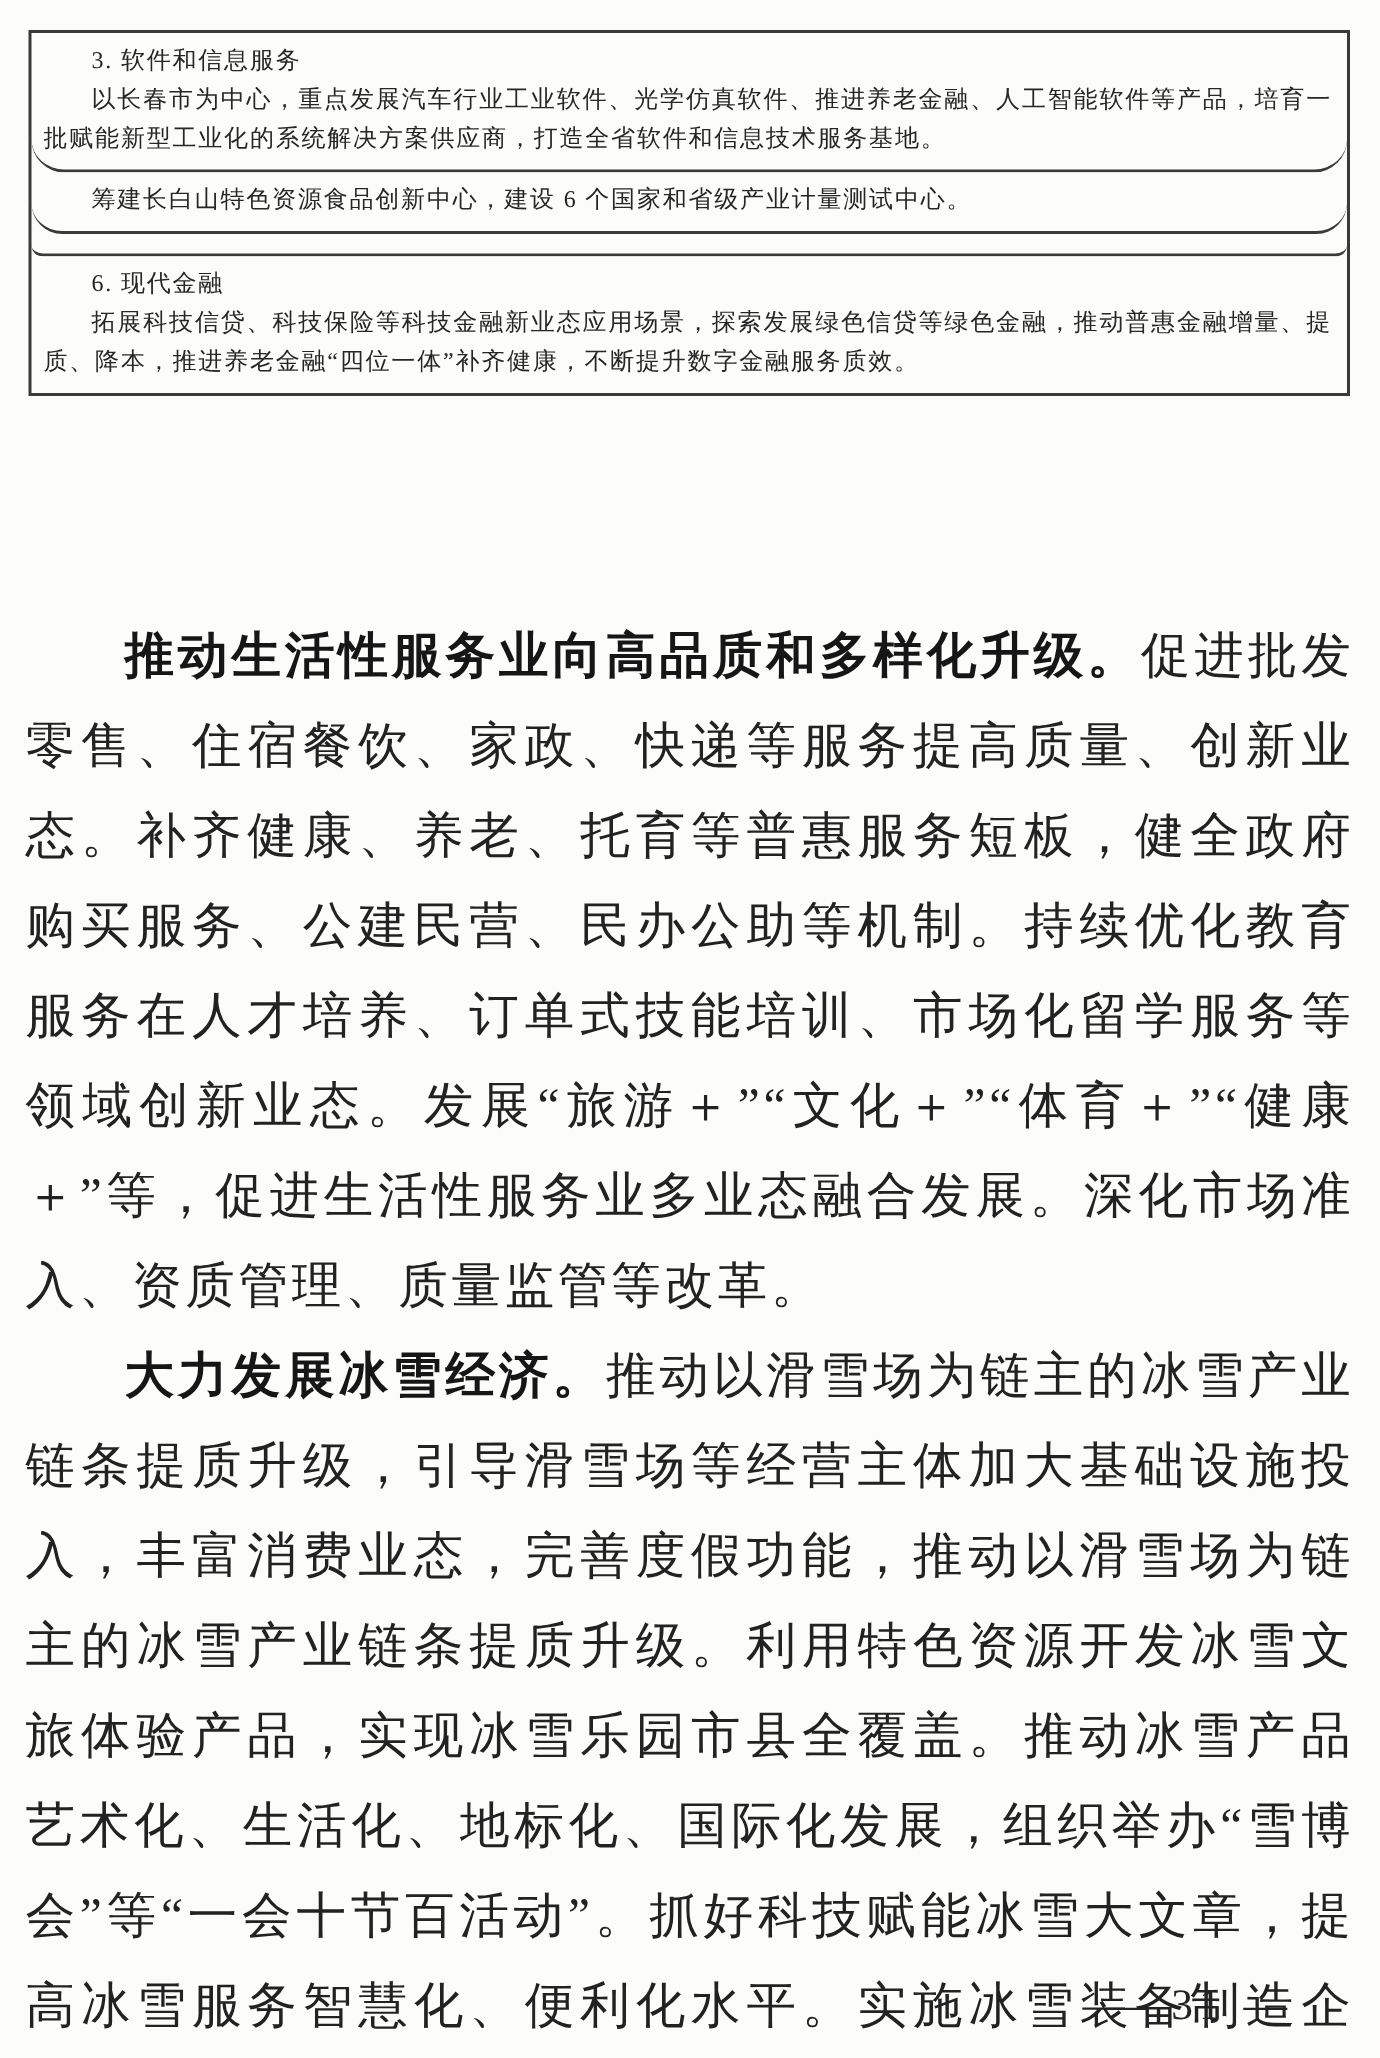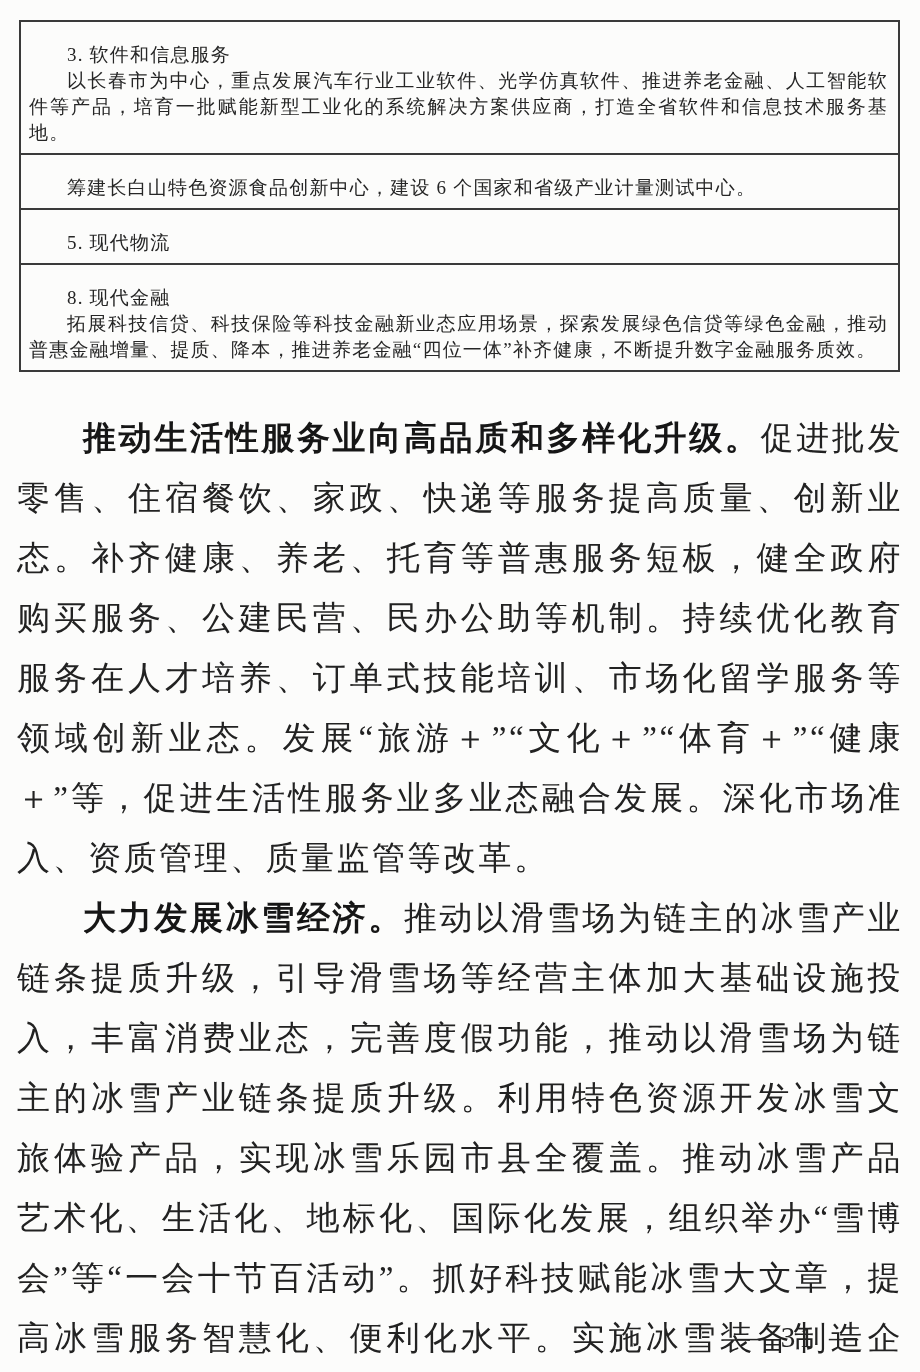--- a/index.html
+++ b/index.html
@@ -22,25 +22,26 @@
   .info-table {
     position: absolute;
     left: 19px;
     top: 20px;
     width: 881px;
     border: 2px solid #3a3a3a;
     background: #fcfcfb;
   }
   .t-row {
     border-bottom: 2px solid #3a3a3a;
-    padding: 20px 10px 7px 8px;
-    font-size: 19px;
+    padding: 6px 10px 7px 8px;
+    font-size: 16px;
     line-height: 26px;
     letter-spacing: 1.2px;
     color: #262626;
+    border-radius: 22px;
   }
   .t-row:last-child { border-bottom: none; }
   .t-title {
     text-indent: 2em;
     white-space: nowrap;
   }
   .t-body {
     text-indent: 2em;
     text-align: justify;
   }
@@ -82,24 +83,23 @@
 
   <div class="info-table">
     <div class="t-row">
       <div class="t-title">3. 软件和信息服务</div>
       <div class="t-body">以长春市为中心，重点发展汽车行业工业软件、光学仿真软件、推进养老金融、人工智能软件等产品，培育一批赋能新型工业化的系统解决方案供应商，打造全省软件和信息技术服务基地。</div>
     </div>
     <div class="t-row">
       <div class="t-body">筹建长白山特色资源食品创新中心，建设 6 个国家和省级产业计量测试中心。</div>
     </div>
     <div class="t-row">
-      <div class="t-title">5. 现代物流</div>
     </div>
     <div class="t-row">
-      <div class="t-title">8. 现代金融</div>
+      <div class="t-title">6. 现代金融</div>
       <div class="t-body">拓展科技信贷、科技保险等科技金融新业态应用场景，探索发展绿色信贷等绿色金融，推动普惠金融增量、提质、降本，推进养老金融“四位一体”补齐健康，不断提升数字金融服务质效。</div>
     </div>
   </div>
 
   <div class="content">
     <p class="para"><span class="lead">推动生活性服务业向高品质和多样化升级。</span><span>促进批发零售、住宿餐饮、家政、快递等服务提高质量、创新业态。补齐健康、养老、托育等普惠服务短板，健全政府购买服务、公建民营、民办公助等机制。持续优化教育服务在人才培养、订单式技能培训、市场化留学服务等领域创新业态。发展“旅游＋”“文化＋”“体育＋”“健康＋”等，促进生活性服务业多业态融合发展。深化市场准入、资质管理、质量监管等改革。</span></p>
     <p class="para"><span class="lead">大力发展冰雪经济。</span><span>推动以滑雪场为链主的冰雪产业链条提质升级，引导滑雪场等经营主体加大基础设施投入，丰富消费业态，完善度假功能，推动以滑雪场为链主的冰雪产业链条提质升级。利用特色资源开发冰雪文旅体验产品，实现冰雪乐园市县全覆盖。推动冰雪产品艺术化、生活化、地标化、国际化发展，组织举办“雪博会”等“一会十节百活动”。抓好科技赋能冰雪大文章，提高冰雪服务智慧化、便利化水平。实施冰雪装备制造企业培育壮大计划，提升我省碳纤维滑雪器材以及冰刀、防切割服</span></p>
   </div>
 
   <div class="footer">— 31 —</div>

